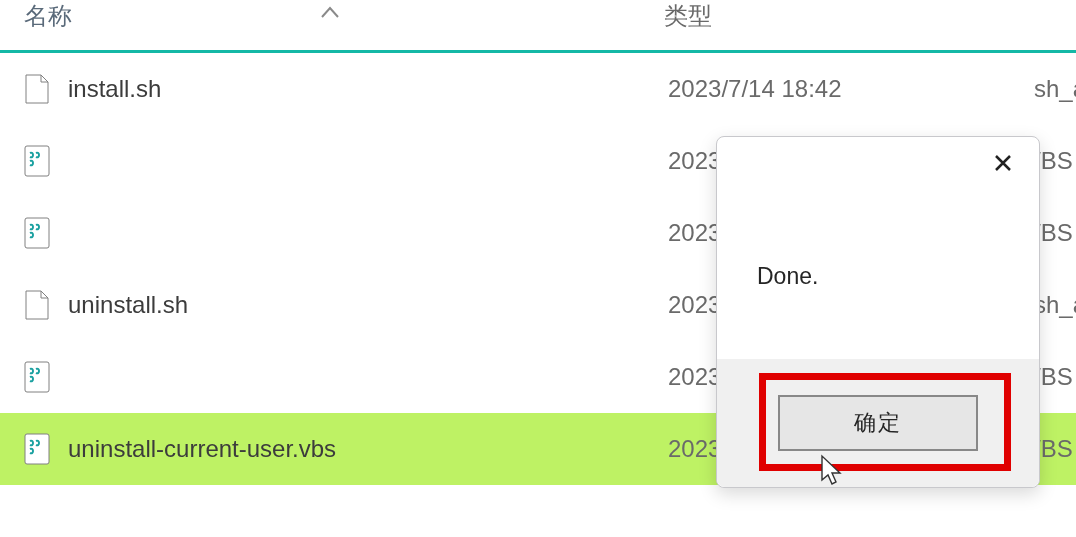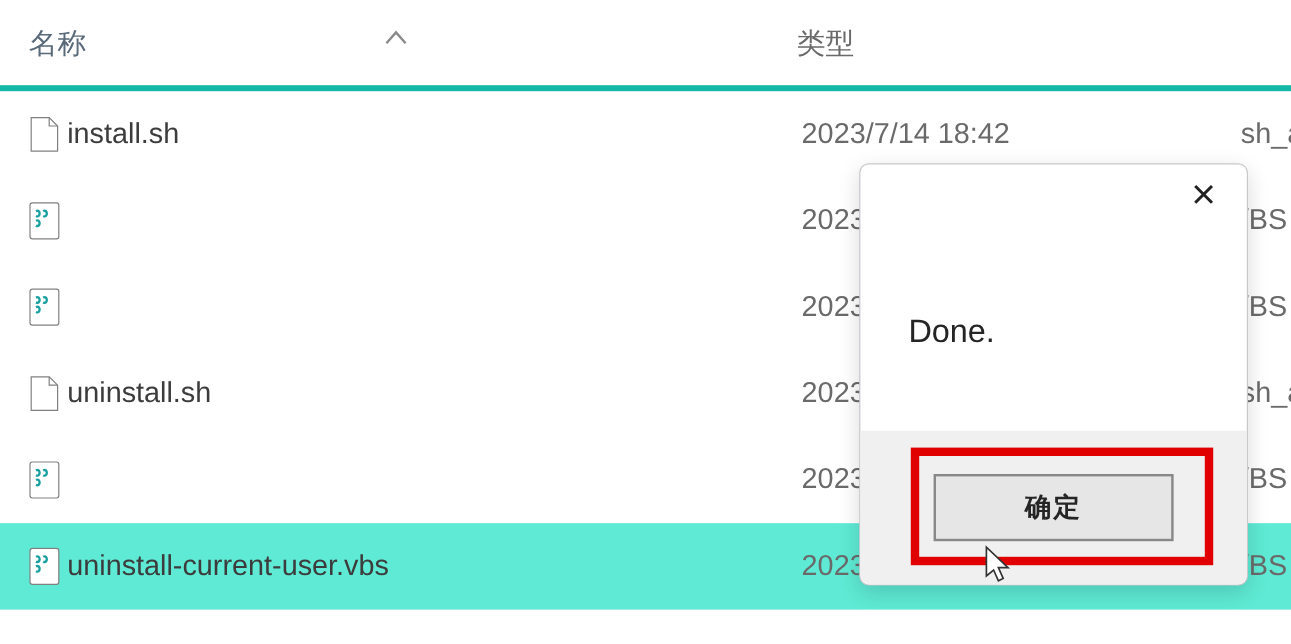--- a/index.html
+++ b/index.html
@@ -8,45 +8,44 @@
       background: #fff;
       width: 1076px;
       height: 537px;
       overflow: hidden;
       position: relative;
       font-size: 24px;
       color: #3c3c3c;
     }
     .header-row {
       display: flex;
-      border-bottom: 5px solid #14b8a6;
-      height: 76px;
-      align-items: center;
+      border-bottom: 3px solid #14b8a6;
+      height: 53px;
       color: #5a6a7a;
     }
     .col-name { flex: 0 0 660px; padding-left: 24px; position: relative; }
     .col-date { flex: 0 0 370px; padding-left: 8px; }
     .col-type { flex: 0 0 60px; padding-left: 4px; overflow: hidden; }
     .sort-caret {
       position: absolute;
       top: -4px;
       left: 50%;
       transform: translateX(-50%);
       color: #8a8a8a;
     }
     .file-row {
       display: flex;
       height: 72px;
       align-items: center;
     }
-    .file-row.selected { background: #5eead4; justify-content: space-between; }
+    .file-row.selected { background: #bef264; justify-content: space-between; }
     .file-row .col-name {
       display: flex;
       align-items: center;
-      gap: 6px;
+      gap: 18px;
     }
     .file-icon {
       width: 26px;
       height: 32px;
       display: flex;
       align-items: center;
       justify-content: center;
       flex-shrink: 0;
     }
     .file-icon svg { display: block; }
@@ -82,33 +81,32 @@
       justify-content: center;
       font-size: 24px;
       color: #333;
       cursor: pointer;
     }
     .dialog-body {
       flex: 1;
       display: flex;
       align-items: center;
       padding-left: 40px;
-      font-size: 27px;
+      font-size: 23px;
       color: #252525;
     }
     .dialog-footer {
       height: 128px;
       background: #f0f0f0;
       display: flex;
       align-items: center;
       justify-content: center;
       border-bottom-left-radius: 8px;
       border-bottom-right-radius: 8px;
       position: relative;
-      font-weight: bold;
     }
     .ok-button {
       width: 200px;
       height: 56px;
       background: #e6e6e6;
       border: 2px solid #888;
       display: flex;
       align-items: center;
       justify-content: center;
       font-size: 22px;

